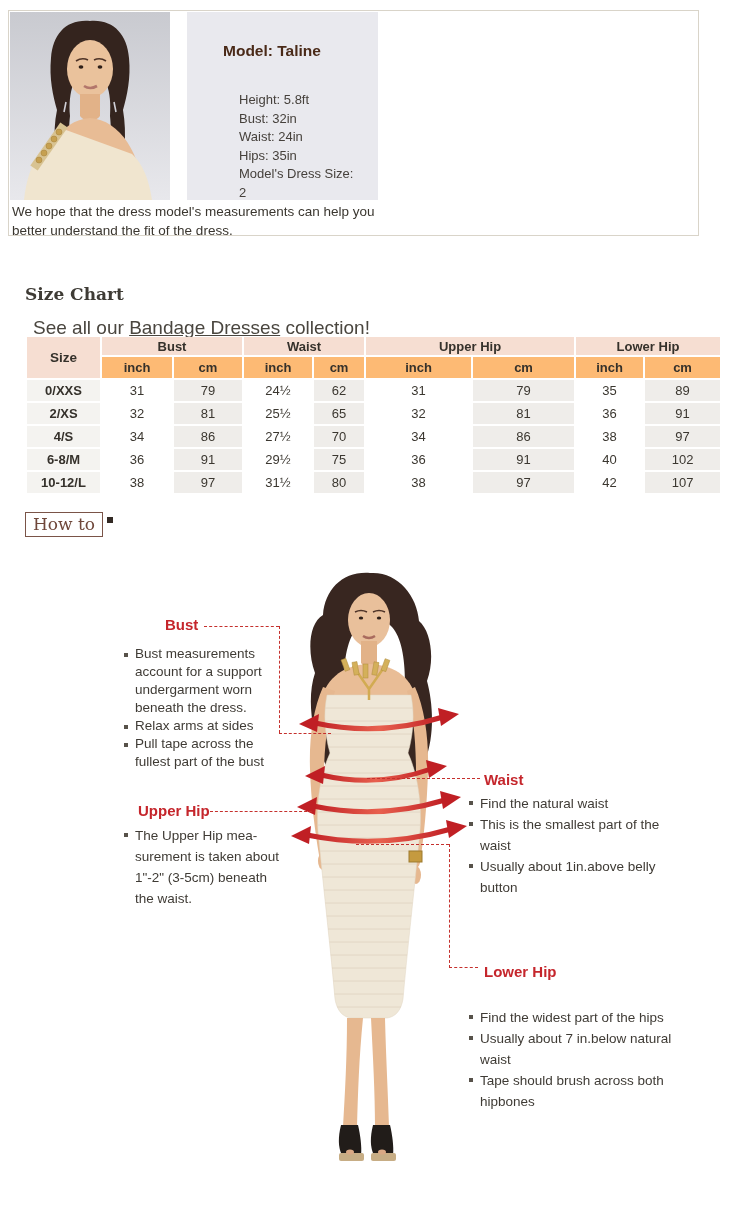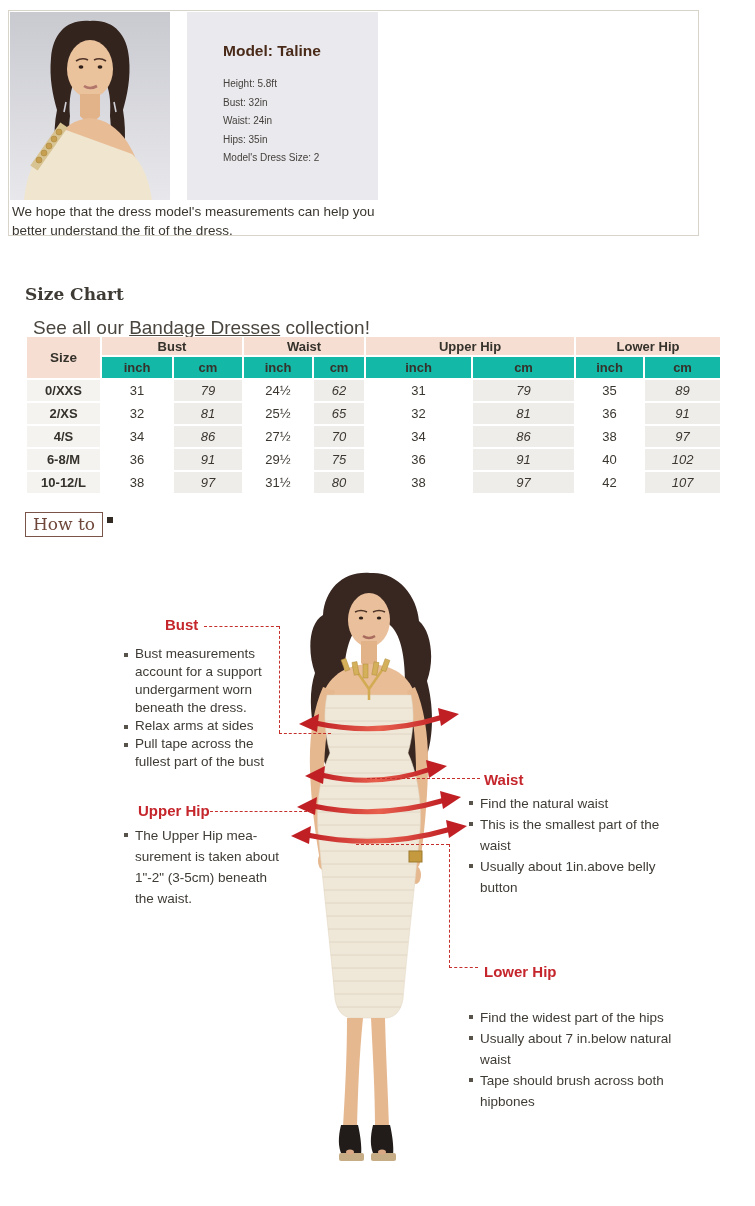--- a/index.html
+++ b/index.html
@@ -6,40 +6,40 @@
   .page{position:relative;width:755px;height:1206px;background:#fff;overflow:hidden;
         font-family:"Liberation Sans",sans-serif;color:#3e3a33;}
 
   
   .model-box{position:absolute;left:8px;top:10px;width:689px;height:224px;
              border:1px solid #d9d4c9;background:#fff;}
   .model-photo{position:absolute;left:1px;top:1px;width:160px;height:188px;overflow:hidden;}
   .model-info{position:absolute;left:178px;top:1px;width:191px;height:188px;background:#e9e9ee;}
   .model-info h3{position:absolute;left:36px;top:30px;margin:0;font-size:15.5px;
                  font-weight:bold;color:#4a2a18;}
-  .info-lines{position:absolute;left:36px;top:63px;margin:0;padding:0;list-style:none;
-              font-size:10px;line-height:18.5px;color:#46413c;}
+  .info-lines{position:absolute;left:36px;top:63px;margin:16px;padding:0;list-style:none;
+              font-size:13px;line-height:18.5px;color:#46413c;}
   .box-caption{position:absolute;left:3px;top:191px;width:368px;font-size:13.5px;
                line-height:19px;color:#3a362f;}
 
   
   .size-chart-title{position:absolute;left:25px;top:284px;font-family:"DejaVu Serif","Liberation Serif",serif;
                     font-size:17px;font-weight:bold;color:#3e3b35;}
   .collection-line{position:absolute;left:33px;top:317px;font-size:19px;color:#4a463f;}
   .collection-line a{color:#4a463f;text-decoration:underline;}
 
   table.size-table{position:absolute;left:25px;top:335px;width:697px;table-layout:fixed;
                    border-collapse:separate;border-spacing:2px;font-size:13px;color:#3b3730;}
   table.size-table th,table.size-table td{text-align:center;vertical-align:middle;padding:0;}
   th.size-head{background:#f6ded2;font-size:13.5px;color:#35312b;}
   th.g{background:#f6ded2;height:18px;color:#35312b;}
-  th.u{background:#14b8a6;height:21px;color:#35312b;}
+  th.u{background:#fdba74;height:21px;color:#35312b;}
   td.c-size{background:#f4f3f0;font-weight:bold;height:21px;color:#35312b;}
   td.c-inch{background:#fff;height:21px;}
-  td.c-cm{background:#efedea;height:21px;font-style:italic;}
+  td.c-cm{background:#efedea;height:21px;}
 
   
   .htm-row{position:absolute;left:25px;top:512px;display:flex;align-items:flex-start;}
   .htm-box{border:1px solid #7a5448;padding:1px 7px 2px 7px;display:flex;align-items:baseline;
            color:#6f473a;font-family:"DejaVu Serif","Liberation Serif",serif;}
   .htm-small{font-size:17px;text-align:right;}
   .htm-large{font-size:27px;margin-left:7px;letter-spacing:1px;}
   .htm-dot{width:6px;height:6px;background:#332a24;margin:5px 0 0 4px;}
 
   

